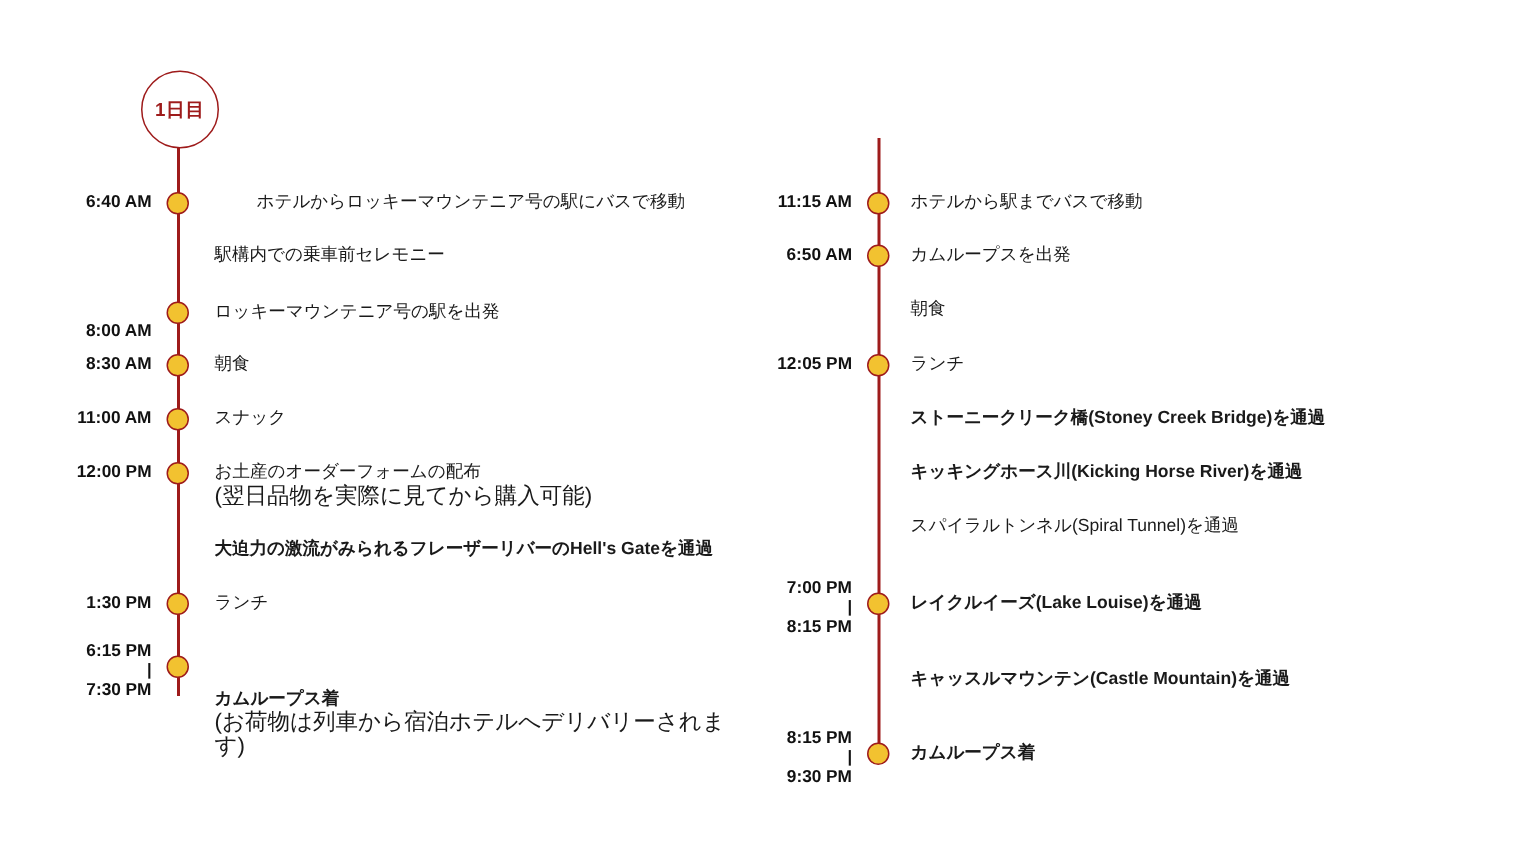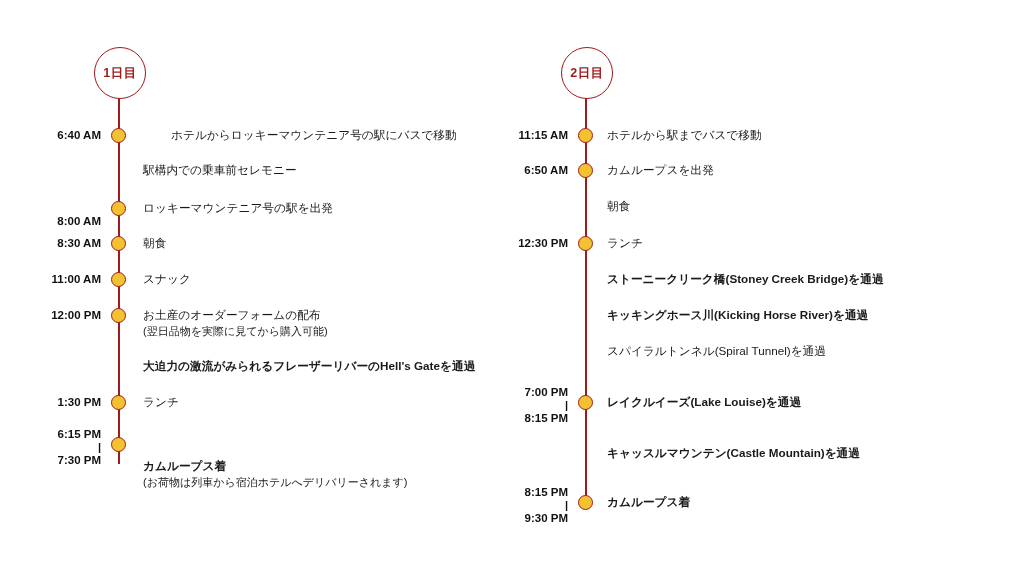--- a/index.html
+++ b/index.html
@@ -94,21 +94,21 @@
     font-size: 11.7px;
     line-height: 17px;
     color: #1a1a1a;
   }
   .timeline-1 .event { left: 143px; width: 360px; }
   .timeline-2 .event { left: 137px; width: 400px; }
   .event.bold { font-weight: bold; }
   .event .sub {
     display: block;
     font-weight: normal;
-    font-size: 11px;
+    font-size: 15px;
     line-height: 16px;
     color: #1a1a1a;
   }
 </style>
 </head>
 <body>
 
 <div class="canvas">
 
   <div class="timeline timeline-1">
@@ -136,30 +136,29 @@
         <div class="node" style="top: 395px;"></div>
         <div class="event" style="top: 393px;"><span>ランチ</span></div>
         <div class="time-label" style="top: 427px;"><span>6:15 PM</span><span class="time-dash">|</span><span>7:30 PM</span></div>
         <div class="node" style="top: 437px;"></div>
         <div class="event bold" style="top: 435px; margin-top: 22px;"><span>カムループス着</span><span class="sub">(お荷物は列車から宿泊ホテルへデリバリーされます)</span></div>
       </div>
   </div>
 
   <div class="timeline timeline-2">
     <div class="spine"></div>
-    <div class="day-badge">2日目</div>
     <div id="t2-entries">
         <div class="time-label" style="top: 128px;"><span>11:15 AM</span></div>
         <div class="node" style="top: 128px;"></div>
         <div class="event" style="top: 126px;"><span>ホテルから駅までバスで移動</span></div>
         <div class="time-label" style="top: 163px;"><span>6:50 AM</span></div>
         <div class="node" style="top: 163px;"></div>
         <div class="event" style="top: 161px;"><span>カムループスを出発</span></div>
         <div class="event" style="top: 197px;"><span>朝食</span></div>
-        <div class="time-label" style="top: 236px;"><span>12:30 PM</span></div>
+        <div class="time-label" style="top: 236px;"><span>12:05 PM</span></div>
         <div class="node" style="top: 236px;"></div>
         <div class="event" style="top: 234px;"><span>ランチ</span></div>
         <div class="event bold" style="top: 270px;"><span>ストーニークリーク橋(Stoney Creek Bridge)を通過</span></div>
         <div class="event bold" style="top: 306px;"><span>キッキングホース川(Kicking Horse River)を通過</span></div>
         <div class="event" style="top: 342px;"><span>スパイラルトンネル(Spiral Tunnel)を通過</span></div>
         <div class="time-label" style="top: 385px;"><span>7:00 PM</span><span class="time-dash">|</span><span>8:15 PM</span></div>
         <div class="node" style="top: 395px;"></div>
         <div class="event bold" style="top: 393px;"><span>レイクルイーズ(Lake Louise)を通過</span></div>
         <div class="event bold" style="top: 444px;"><span>キャッスルマウンテン(Castle Mountain)を通過</span></div>
         <div class="time-label" style="top: 485px;"><span>8:15 PM</span><span class="time-dash">|</span><span>9:30 PM</span></div>

